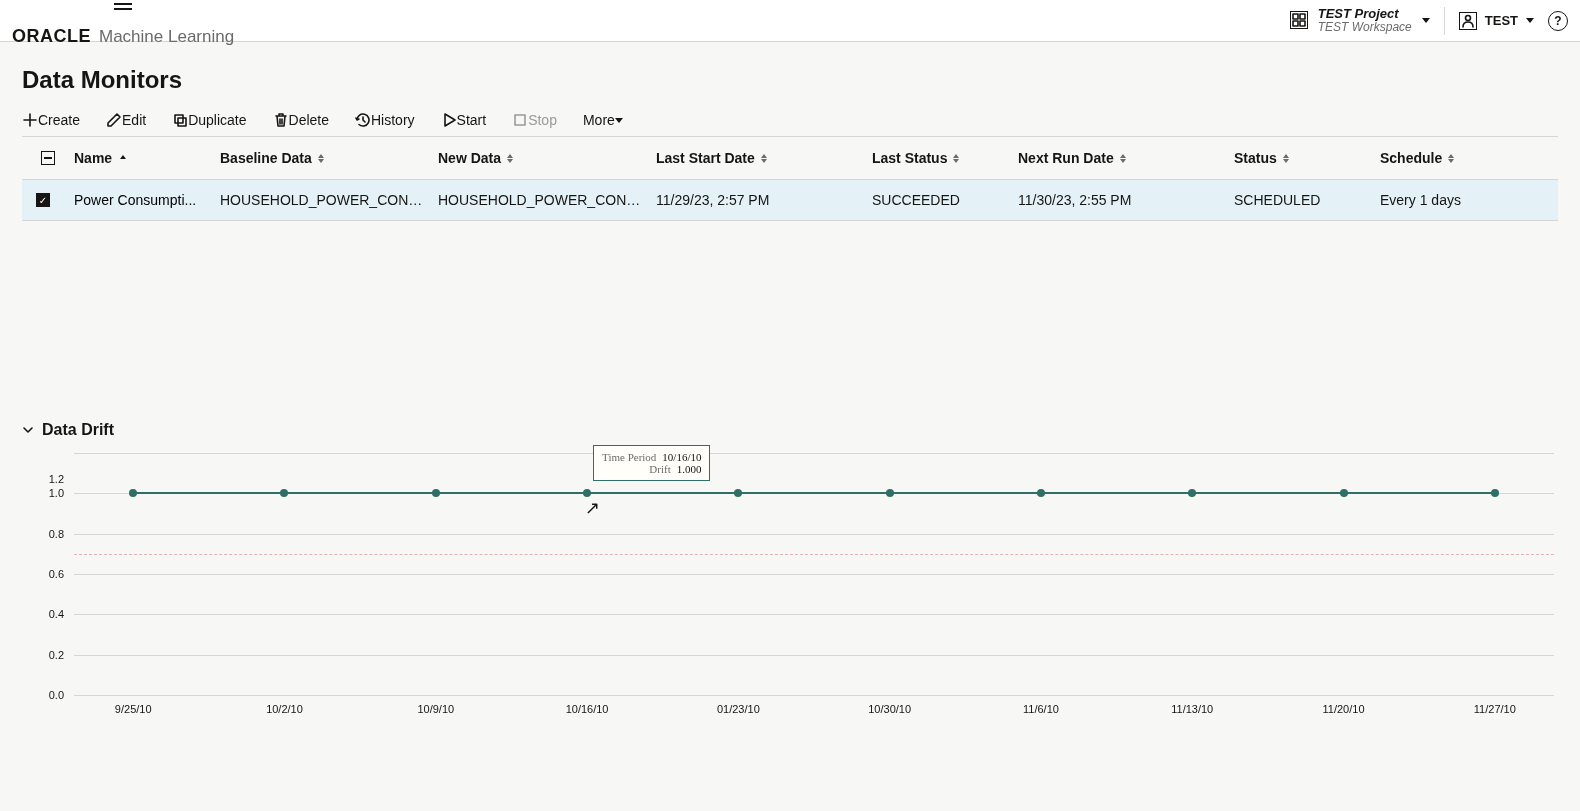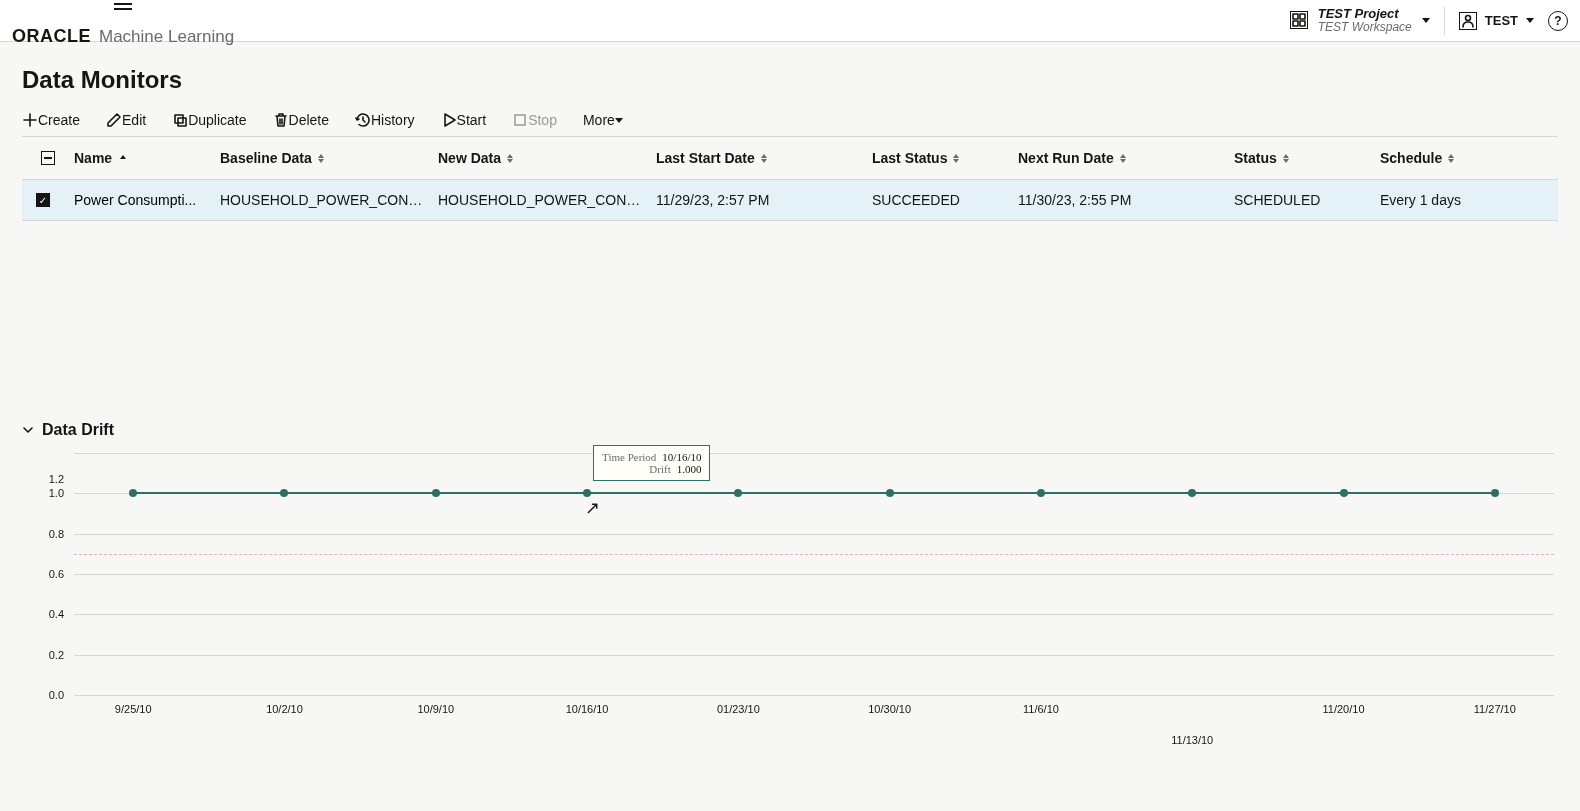--- a/index.html
+++ b/index.html
@@ -309,19 +309,19 @@
           <div class="cursor-ptr" style="left: calc(34.6667% - 2px); top: calc(16.6667% + 4px); transform: scaleX(-1);">↖</div>
         </div>
       <div class="x-axis" id="x-axis">
           <div class="x-tick" style="left: 4%;">9/25/10</div>
           <div class="x-tick" style="left: 14.2222%;">10/2/10</div>
           <div class="x-tick" style="left: 24.4444%;">10/9/10</div>
           <div class="x-tick" style="left: 34.6667%;">10/16/10</div>
           <div class="x-tick" style="left: 44.8889%;">01/23/10</div>
           <div class="x-tick" style="left: 55.1111%;">10/30/10</div>
           <div class="x-tick" style="left: 65.3333%; text-align: center;">11/6/10</div>
-          <div class="x-tick" style="left: 75.5556%; margin-top: 31px;">11/13/10</div>
+          <div class="x-tick" style="left: 75.5556%;">11/13/10</div>
           <div class="x-tick" style="left: 85.7778%;">11/20/10</div>
           <div class="x-tick" style="left: 96%;">11/27/10</div>
         </div>
     </div>
   </div>
 </div>
 
 </body></html>

